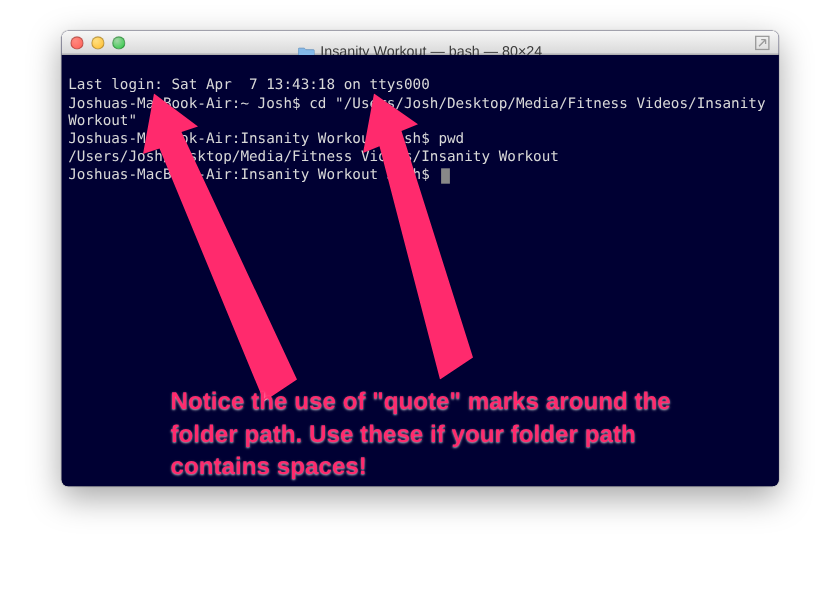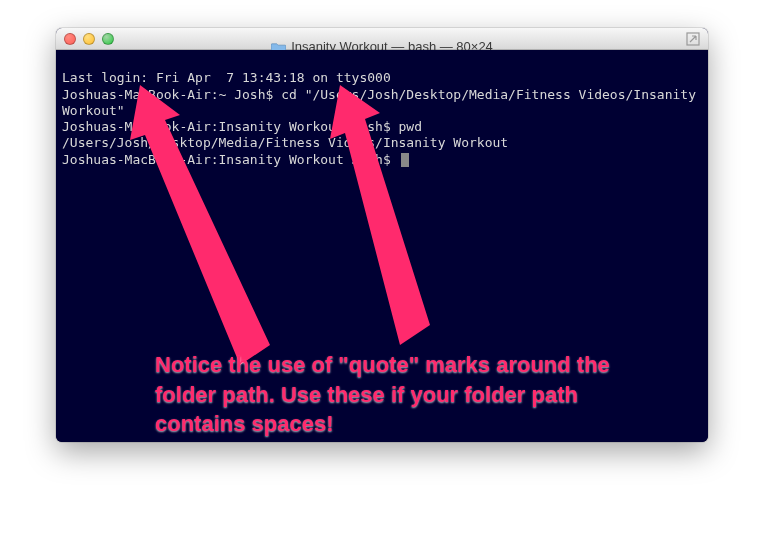--- a/index.html
+++ b/index.html
@@ -108,21 +108,21 @@
     </div>
     <span class="titlebar-right">
       <svg viewBox="0 0 14 14" width="14" height="14">
         <rect x="1" y="1" width="12" height="12" fill="none" stroke="#999" stroke-width="1.2"></rect>
         <path d="M4 10 L10 4 M10 4 h-4 M10 4 v4" fill="none" stroke="#999" stroke-width="1.2"></path>
       </svg>
     </span>
   </div>
 
   <div class="terminal-body">
-<span>Last login: Fri Apr  7 13:43:18 on ttys000</span>
+<span>Last login: Sat Apr  7 13:43:18 on ttys000</span>
 <span>Joshuas-MacBook-Air:~ Josh$ cd "/Users/Josh/Desktop/Media/Fitness Videos/Insanity Workout"</span>
 <span>Joshuas-MacBook-Air:Insanity Workout Josh$ pwd</span>
 <span>/Users/Josh/Desktop/Media/Fitness Videos/Insanity Workout</span>
 <span>Joshuas-MacBook-Air:Insanity Workout Josh$ </span><span class="cursor"></span>
   </div>
 </div>
 
 <svg class="arrow" style="left:100px; top:85px;" width="180" height="280" viewBox="0 0 180 280">
   <polygon points="40,0 80,30 65,35 170,260 140,280 45,50 30,55" fill="#ff2a6d"></polygon>
 </svg>

